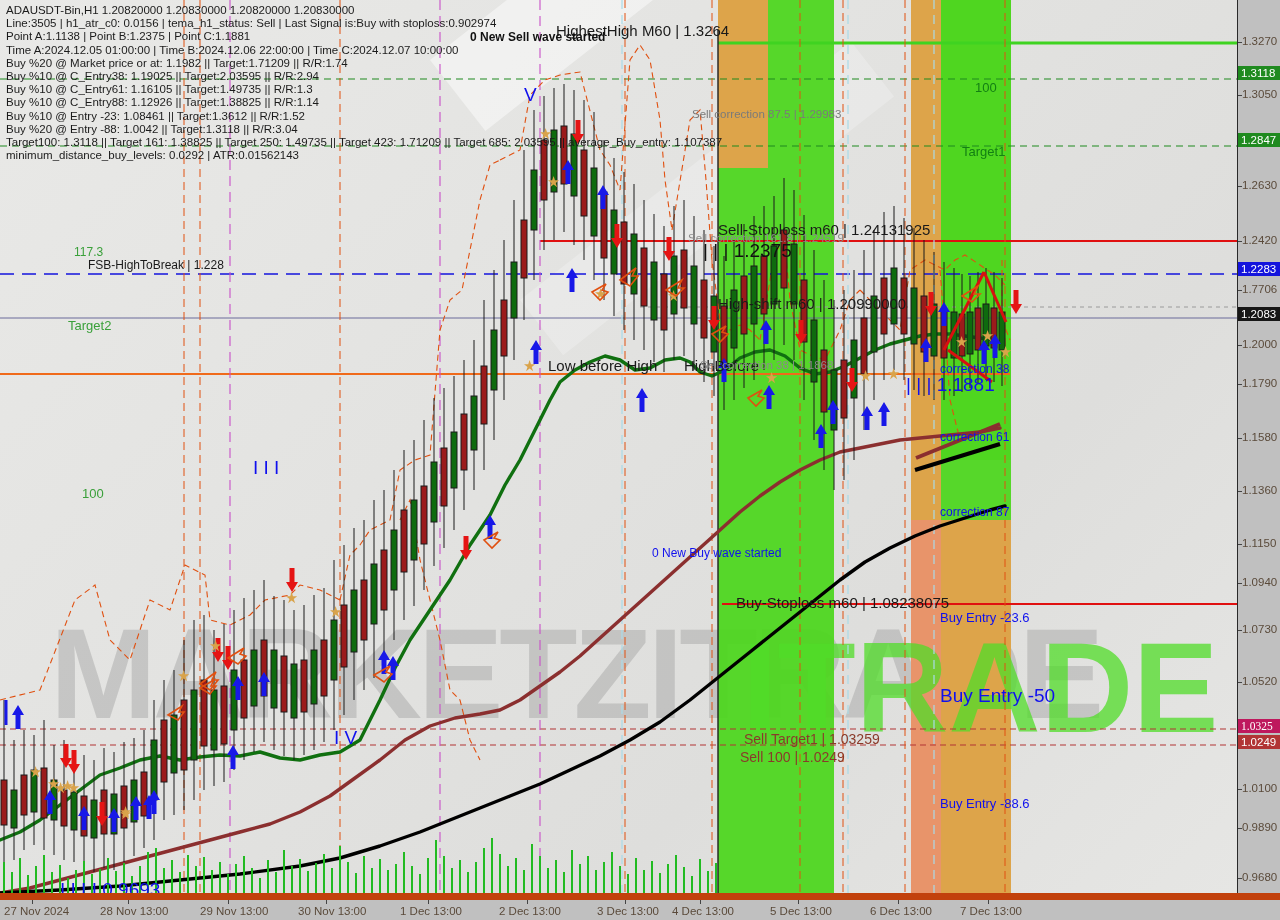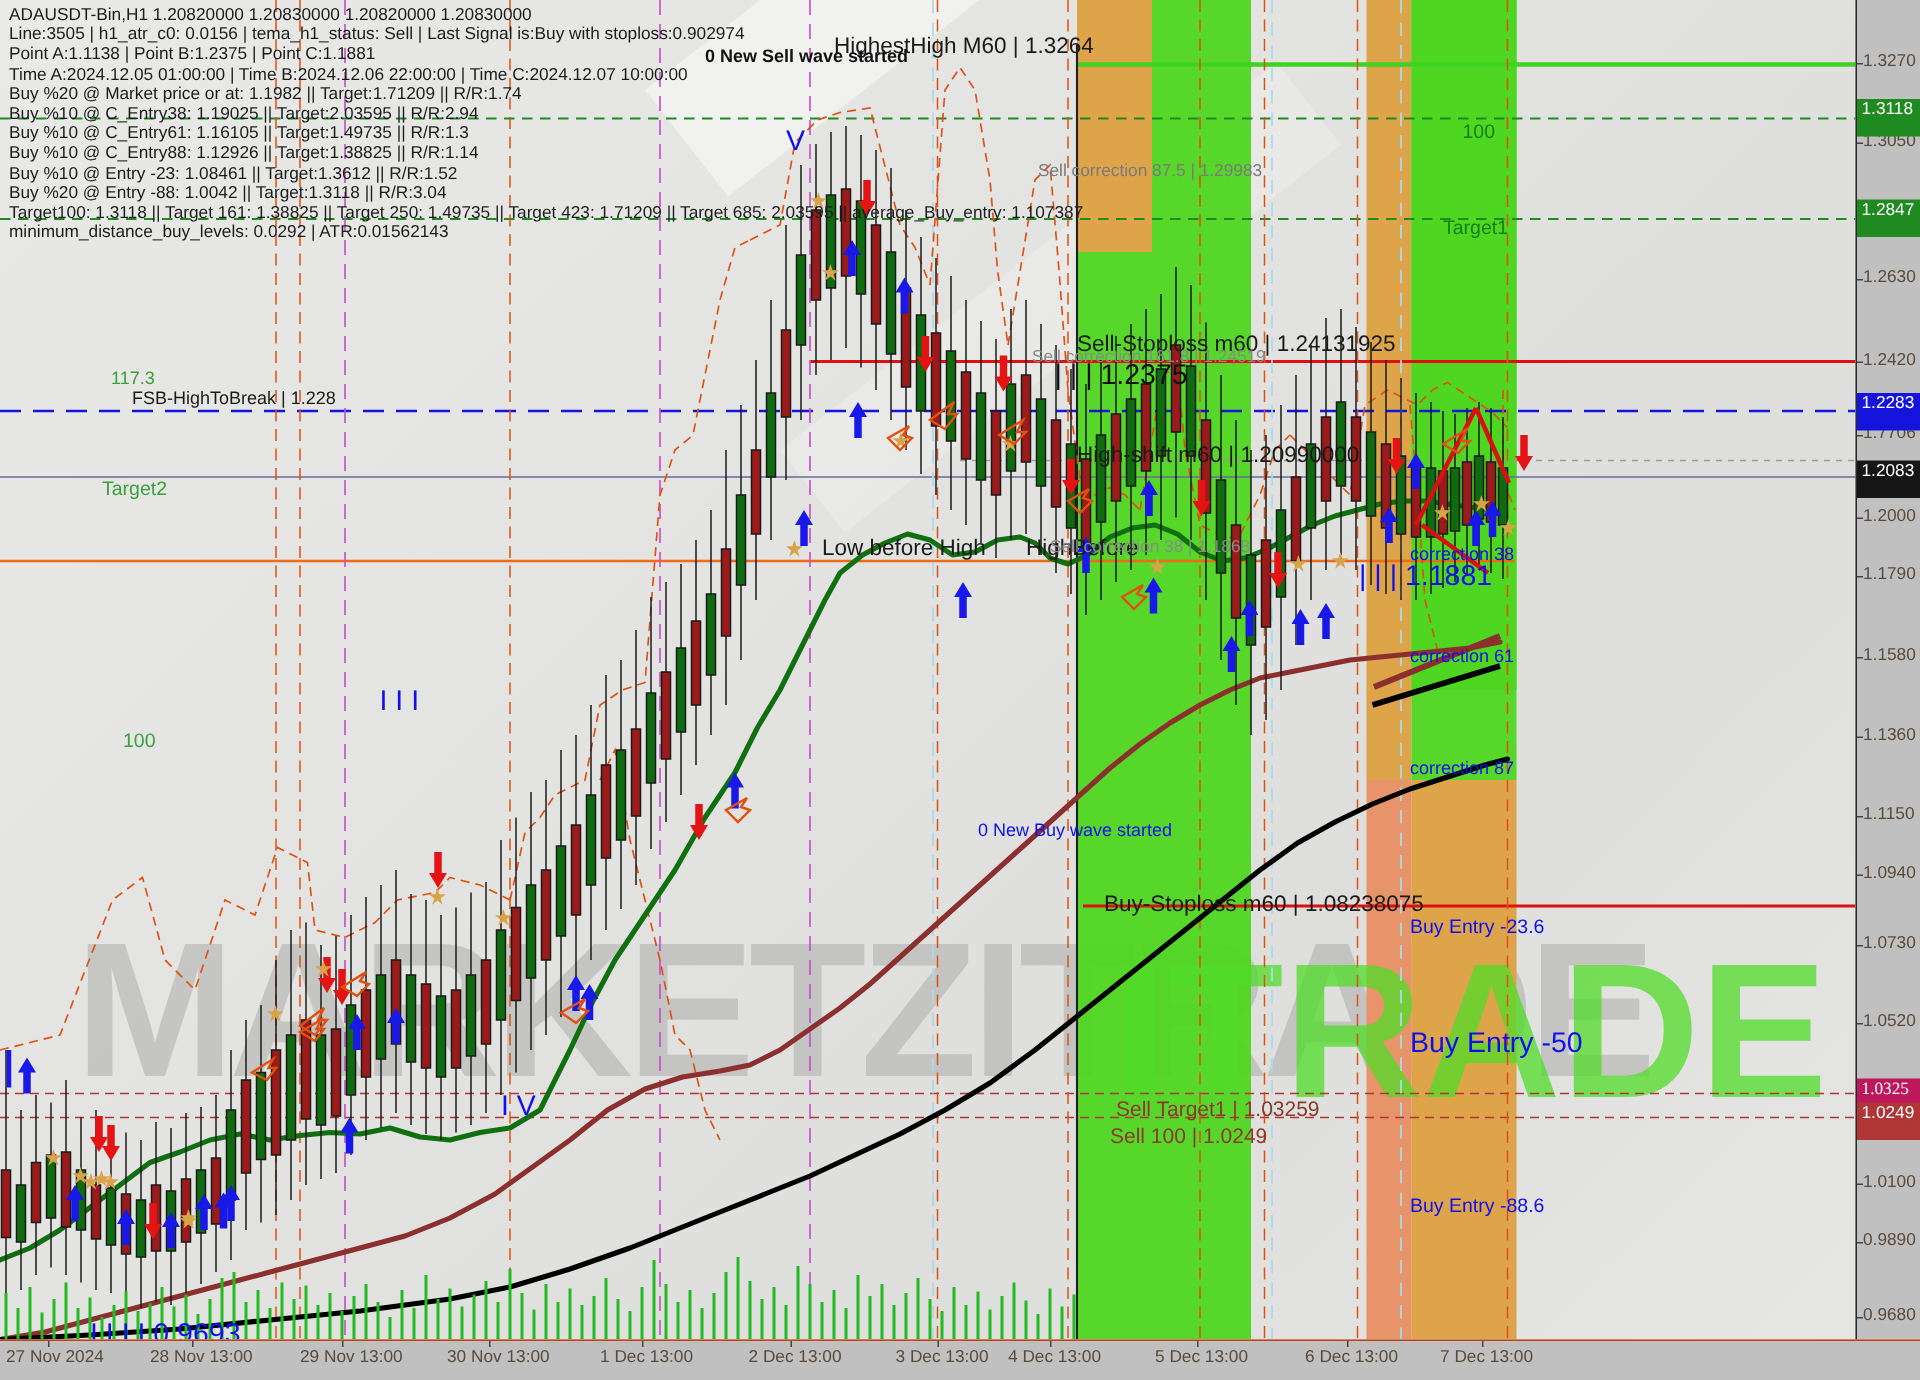--- a/index.html
+++ b/index.html
@@ -82,31 +82,31 @@
     position: absolute; left: 4px;
     font-size: 11.5px;
     color: #5a4a3a;
     white-space: nowrap;
   }
   .ptick { position: absolute; left: 0; width: 4px; height: 1px; background: #444; }
   .pbadge {
     position: absolute; left: 0; width: 43px;
     font-size: 11.5px; color: #fff;
     padding-left: 3px;
-    line-height: 14px; height: 25px;
+    line-height: 14px; height: 14px;
     white-space: nowrap; overflow: hidden;
   }
 
   
   #time-axis {
     position: absolute;
     left: 0; top: 893px;
     width: 1280px; height: 27px;
     background: #c0c0c0;
-    border-top: 1px solid #c2410c;
+    border-top: 7px solid #c2410c;
   }
   .tt {
     position: absolute; top: 5px;
     font-size: 11.5px;
     color: #5a4a3a;
     white-space: nowrap;
   }
   .ttick { position: absolute; top: 0; width: 1px; height: 4px; background: #444; }
 
   

